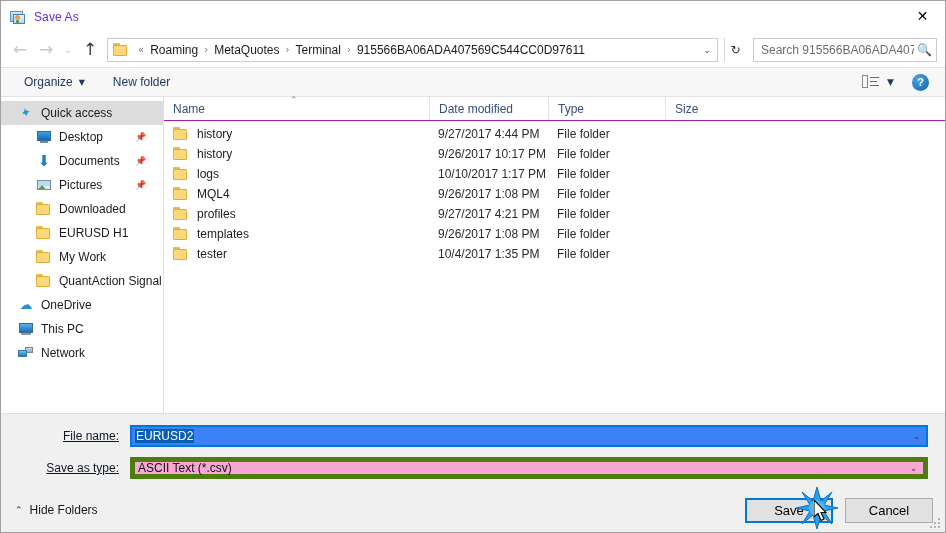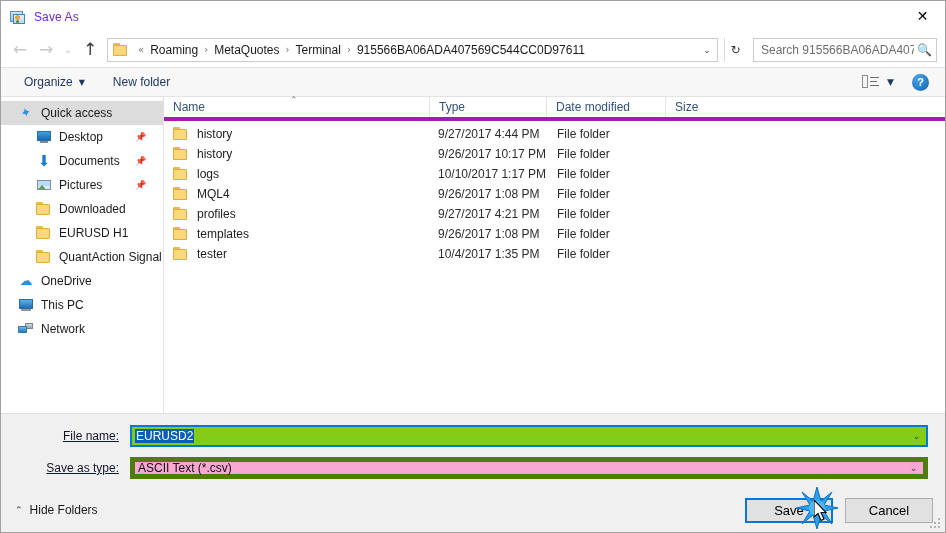--- a/index.html
+++ b/index.html
@@ -231,21 +231,21 @@
   .ic-net .m1 { position: absolute; left: 0px; top: 5px; width: 9px; height: 7px;
     background: linear-gradient(#6dbdf0,#2377bd); border: 1px solid #3a7aab; }
   .ic-net .m2 { position: absolute; left: 7px; top: 2px; width: 8px; height: 6px;
     background: linear-gradient(#cfd8e0,#9aa8b4); border: 1px solid #798692; }
 
   
   .filelist { flex: 1; display: flex; flex-direction: column; min-width: 0; background: #fff; }
   .col-header {
     height: 24px; min-height: 24px;
     display: flex; align-items: stretch;
-    border-bottom: 4px solid #a21caf;
+    border-bottom: 1px solid #a21caf;
     background: #ffffff;
     position: relative;
   }
   .col {
     font-size: 12px; color: #34517a;
     display: flex; align-items: center;
     padding-left: 9px;
     border-left: 1px solid #e5e5e5;
     position: relative;
   }
@@ -275,21 +275,21 @@
     padding: 10px 17px 0 17px;
     min-height: 58px;
   }
   .formrow { display: flex; align-items: center; height: 24px; margin-bottom: 8px; }
   .formlabel {
     width: 112px; min-width: 112px; text-align: right;
     font-size: 12px; color: #0f172a; padding-right: 11px; text-decoration: underline;
   }
   .combo {
     flex: 1; height: 22px; display: flex; align-items: center;
-    border: 1px solid #7a7a7a; background: #84cc16;
+    border: 1px solid #7a7a7a; background: #3b82f6;
   }
   .combo.focus { border: 2px solid #0078d7; }
   .combo.disabled { background: #f9a8d4; border: 5px solid #4d7c0f; }
   .combo-value {
     flex: 1; font-size: 12px; color: #111; padding-left: 3px;
     white-space: nowrap; overflow: hidden;
   }
   .combo-value .sel { background: #0a5fb4; color: #ffffff; padding: 1px 1px; }
   .combo-arrow {
     width: 19px; flex: none; text-align: center;
@@ -461,20 +461,29 @@
             </span>
             <span class="sb-label">EURUSD H1</span>
           </div>
           <div class="sb-item indent">
             <span>
               <div class="ic ic-folder">
                 <div class="tab"></div>
                 <div class="body2"></div>
               </div>
             </span>
+            <span class="sb-label">My Work</span>
+          </div>
+          <div class="sb-item indent">
+            <span>
+              <div class="ic ic-folder">
+                <div class="tab"></div>
+                <div class="body2"></div>
+              </div>
+            </span>
             <span class="sb-label">QuantAction Signal</span>
           </div>
           <div class="sb-item root">
             <span>
               <div class="ic ic-cloud">☁</div>
             </span>
             <span class="sb-label">OneDrive</span>
           </div>
           <div class="sb-item root">
             <span>
@@ -496,22 +505,22 @@
           </div>
         </div>
     </div>
 
     <div class="filelist">
       <div class="col-header">
         <div class="col first col-name">
           <span>Name</span>
           <span class="sortmark">⌃</span>
         </div>
+        <div class="col col-date">Date modified</div>
         <div class="col col-type">Type</div>
-        <div class="col col-date">Date modified</div>
         <div class="col col-size">Size</div>
       </div>
       <div class="rows" id="file-rows">
           <div class="row">
             <div class="cell name">
               <span>
                 <div class="ic ic-folder">
                   <div class="tab"></div>
                   <div class="body2"></div>
                 </div>

